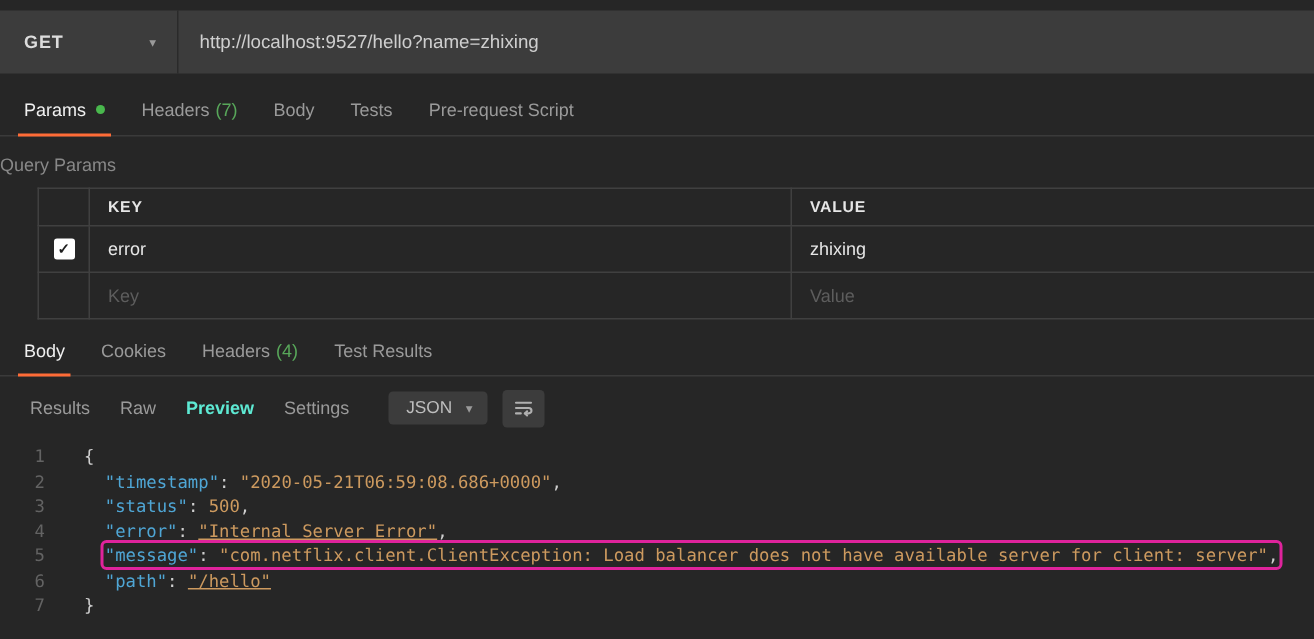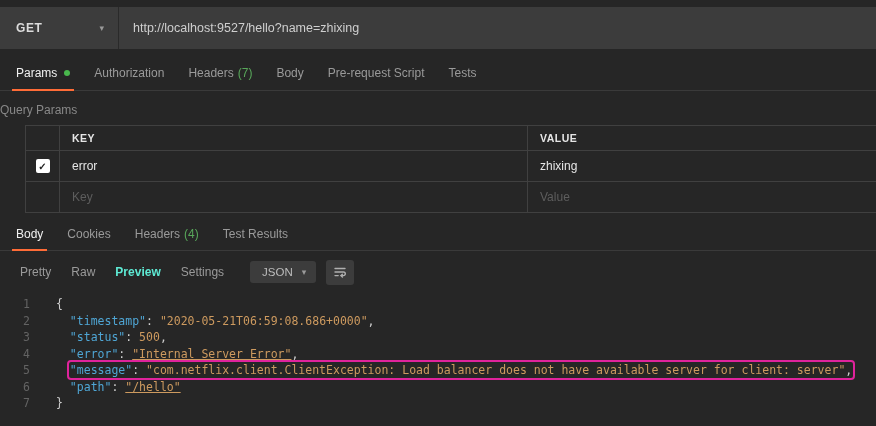--- a/index.html
+++ b/index.html
@@ -83,34 +83,31 @@
   <div class="vdivider"></div>
   <div class="url-text">http://localhost:9527/hello?name=zhixing</div>
 </div>
 
 <div class="tabs">
   <div class="tab active">
     <span>Params</span>
     <span class="dot"></span>
   </div>
   <div class="tab">
-    <span>Authorization</span>
-  </div>
-  <div class="tab">
     <span>Headers</span>
     <span class="count">(7)</span>
   </div>
   <div class="tab">
     <span>Body</span>
   </div>
   <div class="tab">
-    <span>Pre-request Script</span>
+    <span>Tests</span>
   </div>
   <div class="tab">
-    <span>Tests</span>
+    <span>Pre-request Script</span>
   </div>
 </div>
 
 <div class="section-title">Query Params</div>
 
 <table class="params">
   <colgroup>
       <col class="col-cb">
       <col class="col-key">
       <col>
@@ -146,21 +143,21 @@
   <div class="tab">
     <span>Headers</span>
     <span class="count">(4)</span>
   </div>
   <div class="tab">
     <span>Test Results</span>
   </div>
 </div>
 
 <div class="resp-toolbar">
-  <div class="mode">Pretty</div>
+  <div class="mode">Results</div>
   <div class="mode">Raw</div>
   <div class="mode active">Preview</div>
   <div class="mode">Settings</div>
   <div class="format-pill">
     <span>JSON</span>
     <span class="caret">▾</span>
   </div>
   <div class="wrap-btn">
     <svg width="14" height="14" viewBox="0 0 14 14" fill="none" stroke="#b0b0b0" stroke-width="1.4" stroke-linecap="round">
       <path d="M2 3.5h10"></path>

